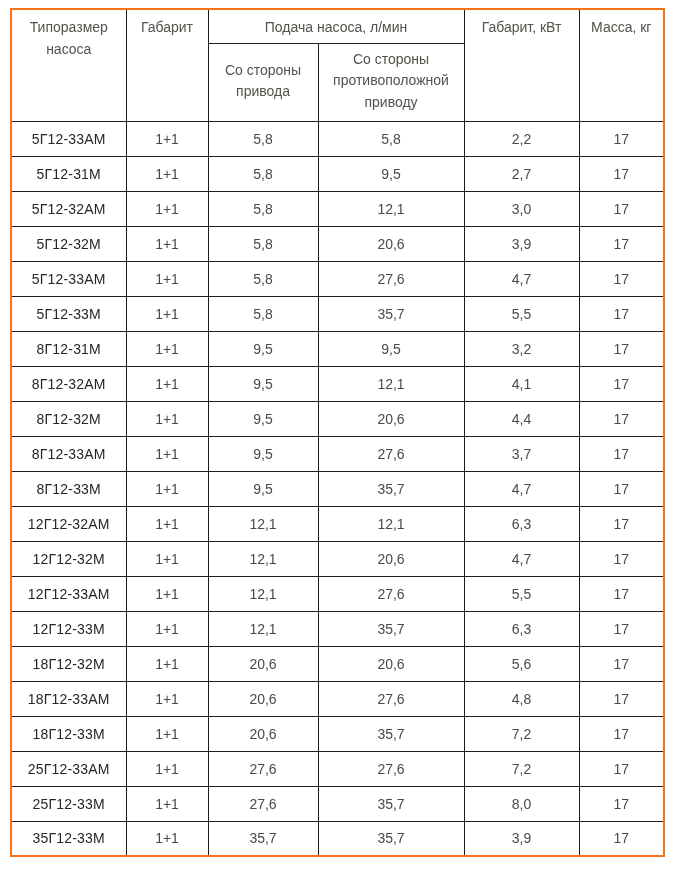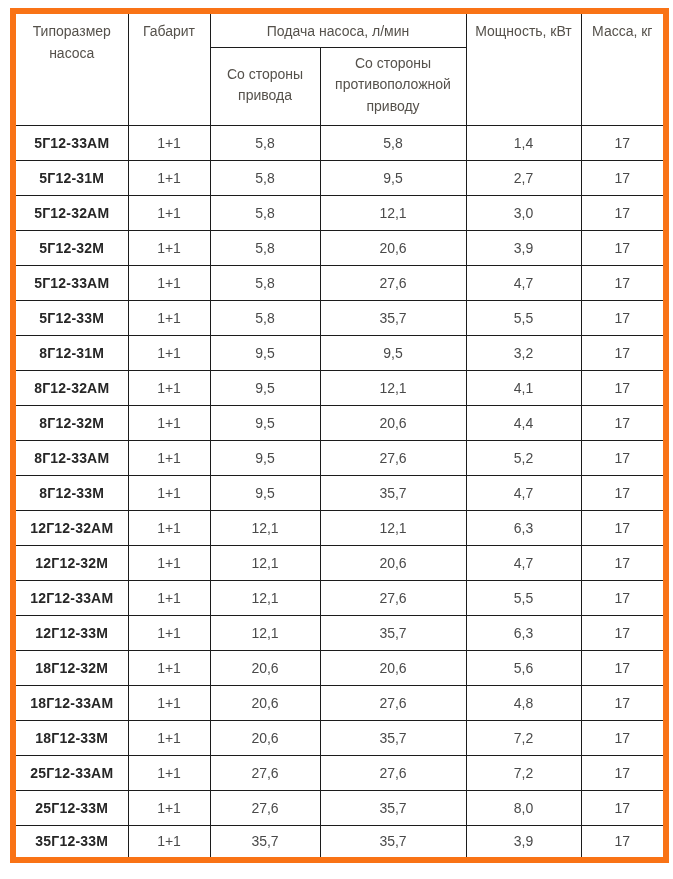--- a/index.html
+++ b/index.html
@@ -11,21 +11,21 @@
   .page {
     width: 673px;
     box-sizing: border-box;
     padding: 8px 10px 12px 10px;
     background: #ffffff;
   }
   table.spec {
     border-collapse: collapse;
     table-layout: fixed;
     width: 653px;
-    border: 6px solid #f97316;
+    border: 2px solid #f97316;
   }
   table.spec th,
   table.spec td {
     border: 1px solid #1c1c1c;
     box-sizing: border-box;
     overflow: hidden;
   }
   
   table.spec th {
     font-weight: normal;
@@ -52,21 +52,21 @@
   table.spec td {
     font-size: 14px;
     color: #4a4a4a;
     text-align: center;
     vertical-align: middle;
     height: 35px;
     padding: 2px 4px;
     background: #ffffff;
   }
   table.spec td.model {
-    font-weight: bold;
+    font-weight: normal;
     color: #262626;
     letter-spacing: 0.2px;
     text-align: center;
   }
 </style>
 </head>
 <body>
 
 <div class="page">
   <table class="spec">
@@ -76,35 +76,35 @@
       <col style="width:110px">
       <col style="width:146px">
       <col style="width:115px">
       <col style="width:85px">
     </colgroup>
     <thead>
       <tr class="head-top">
         <th rowspan="2">Типоразмер насоса</th>
         <th rowspan="2">Габарит</th>
         <th colspan="2">Подача насоса, л/мин</th>
-        <th rowspan="2">Мощность, кВт</th>
+        <th rowspan="2">Габарит, кВт</th>
         <th rowspan="2">Масса, кг</th>
       </tr>
       <tr class="head-sub">
         <th>Со стороны привода</th>
         <th>Со стороны противоположной приводу</th>
       </tr>
     </thead>
     <tbody>
         <tr>
           <td class="model">5Г12-33АМ</td>
           <td>1+1</td>
           <td>5,8</td>
           <td>5,8</td>
-          <td>1,4</td>
+          <td>2,2</td>
           <td>17</td>
         </tr>
         <tr>
           <td class="model">5Г12-31М</td>
           <td>1+1</td>
           <td>5,8</td>
           <td>9,5</td>
           <td>2,7</td>
           <td>17</td>
         </tr>
@@ -162,21 +162,21 @@
           <td>9,5</td>
           <td>20,6</td>
           <td>4,4</td>
           <td>17</td>
         </tr>
         <tr>
           <td class="model">8Г12-33АМ</td>
           <td>1+1</td>
           <td>9,5</td>
           <td>27,6</td>
-          <td>5,2</td>
+          <td>3,7</td>
           <td>17</td>
         </tr>
         <tr>
           <td class="model">8Г12-33М</td>
           <td>1+1</td>
           <td>9,5</td>
           <td>35,7</td>
           <td>4,7</td>
           <td>17</td>
         </tr>

